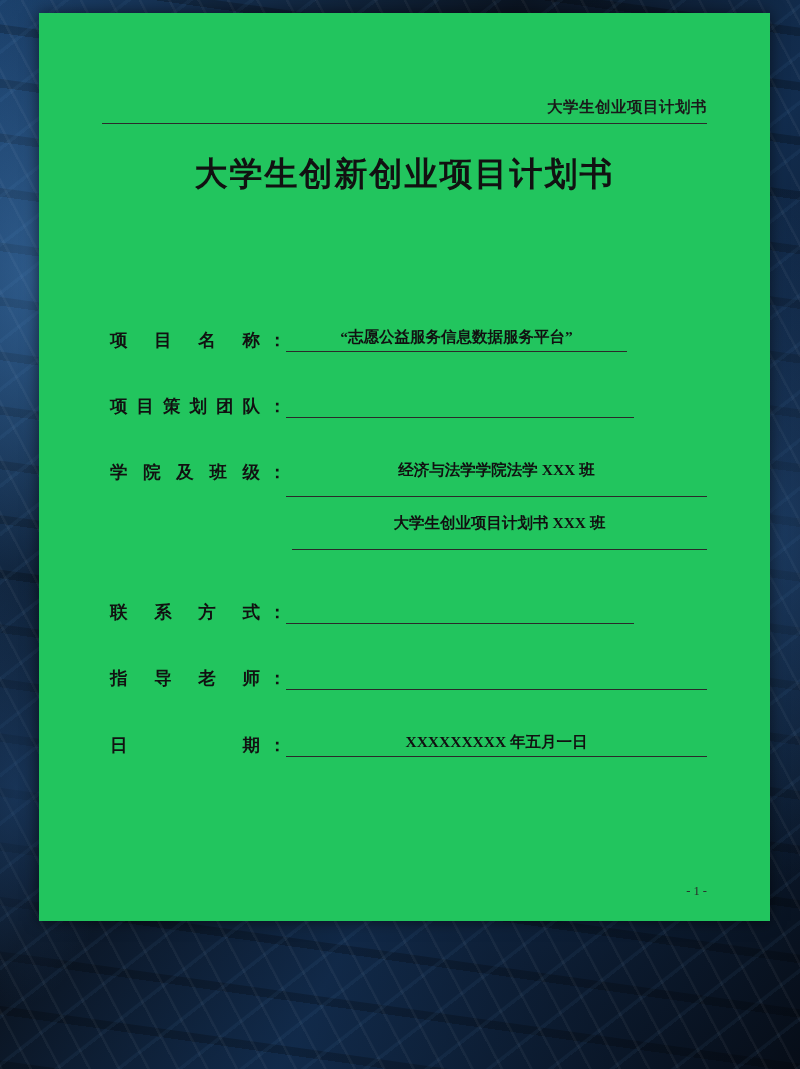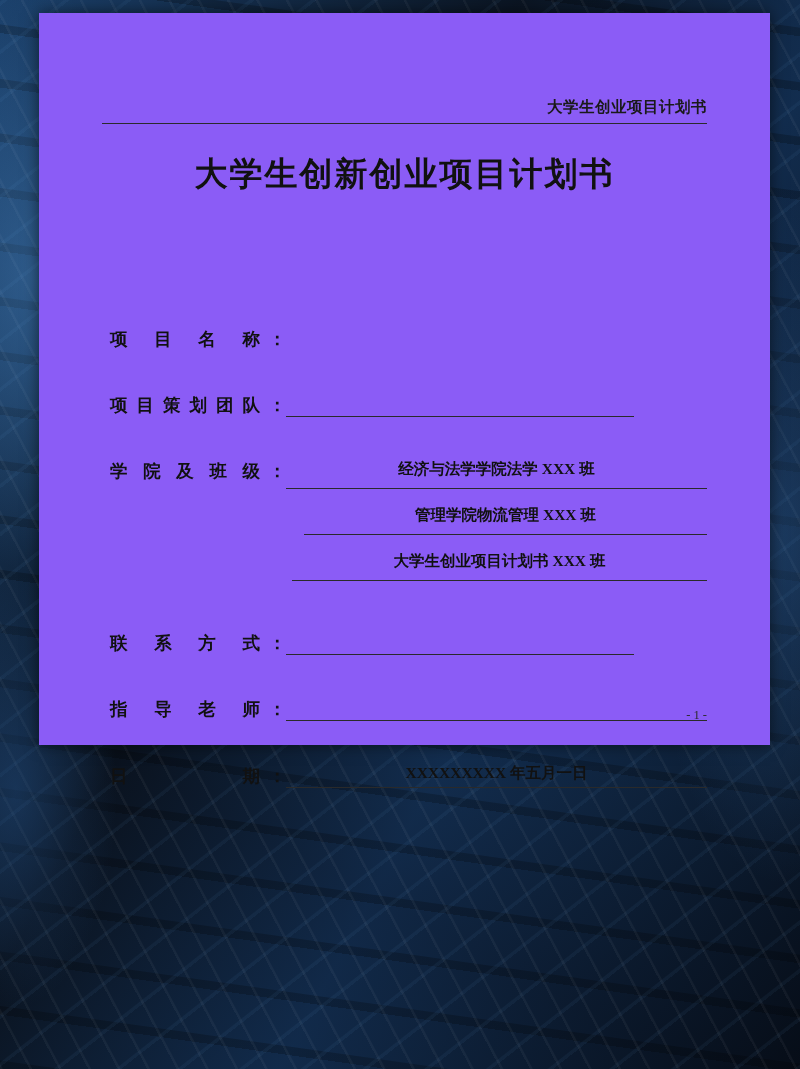--- a/index.html
+++ b/index.html
@@ -40,22 +40,22 @@
       radial-gradient(ellipse 140px 300px at 2% 74%, rgba(40,90,150,0.4), rgba(0,0,0,0) 72%),
       radial-gradient(ellipse 200px 500px at 98% 50%, rgba(60,120,190,0.3), rgba(0,0,0,0) 70%);
   }
 
   
   .page {
     position: absolute;
     left: 39px;
     top: 13px;
     width: 731px;
-    height: 732px;
-    background: #8b5cf6;
+    height: 908px;
+    background: #22c55e;
     box-shadow: 0 0 14px rgba(0,0,0,0.55);
   }
 
   .page-inner {
     position: absolute;
     left: 0; top: 0; right: 0; bottom: 0;
     padding: 0 63px;
     box-sizing: border-box;
   }
 
@@ -125,21 +125,21 @@
   .field-value.short { max-width: 341px; }
   .field-value.mid { max-width: 348px; }
 
   
   .field-row.multiline { align-items: flex-start; margin-bottom: 34px; }
   .stacked { flex: 1; }
   .stacked .line {
     border-bottom: 1.3px solid #2a2a2a;
     font-size: 15.5px;
     text-align: center;
-    padding-bottom: 8px;
+    padding-bottom: 15px;
     margin-bottom: 16px;
     color: #111;
     font-weight: 600;
   }
   .stacked .line.indent1 { margin-left: 0; }
   .stacked .line.indent2 { margin-left: 18px; }
   .stacked .line.indent3 { margin-left: 6px; }
 
   
   .page-number {
@@ -170,20 +170,21 @@
       <div class="field-row">
         <div class="field-label">
           <span class="lbl-chars">
             <span>项</span>
               <span>目</span>
               <span>名</span>
               <span>称</span>
           </span>
             <span class="colon">：</span>
         </div>
+        <div class="field-value short">“志愿公益服务信息数据服务平台”</div>
       </div>
 
       <div class="field-row">
         <div class="field-label">
           <span class="lbl-chars">
             <span>项</span>
               <span>目</span>
               <span>策</span>
               <span>划</span>
               <span>团</span>
@@ -200,21 +201,20 @@
             <span>学</span>
               <span>院</span>
               <span>及</span>
               <span>班</span>
               <span>级</span>
           </span>
             <span class="colon">：</span>
         </div>
         <div class="stacked">
           <div class="line indent1">经济与法学学院法学 XXX 班</div>
-          <div class="line indent2">管理学院物流管理 XXX 班</div>
           <div class="line indent3">大学生创业项目计划书 XXX 班</div>
         </div>
       </div>
 
       <div class="field-row">
         <div class="field-label">
           <span class="lbl-chars">
             <span>联</span>
               <span>系</span>
               <span>方</span>

